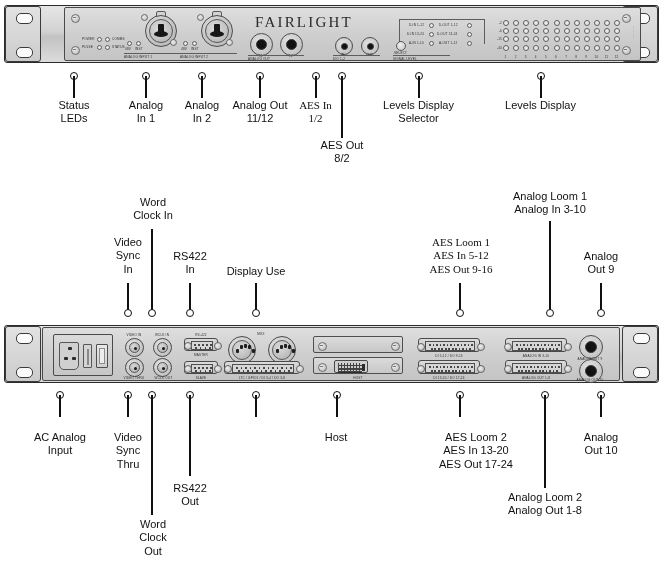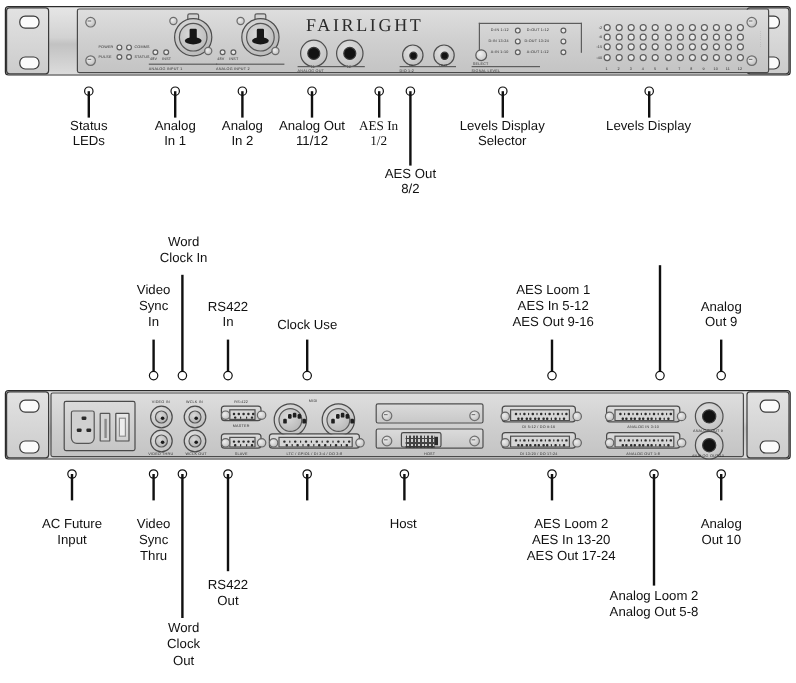--- a/index.html
+++ b/index.html
@@ -569,30 +569,32 @@
   <div class="callout" style="left:118px; top:196px; width:70px;">Word
 Clock In</div>
   <div class="leader" style="left:151.2px; top:229px; height:82px;"></div>
   <div class="dot" style="left:148px; top:309px;"></div>
 
   <div class="callout" style="left:161px; top:250px; width:58px;">RS422
 In</div>
   <div class="leader" style="left:189.2px; top:283px; height:28px;"></div>
   <div class="dot" style="left:186px; top:309px;"></div>
 
-  <div class="callout" style="left:215px; top:265px; width:82px;">Clock Use</div>
+  <div class="callout" style="left:215px; top:265px; width:82px;">Display Use</div>
   <div class="leader" style="left:255.2px; top:283px; height:28px;"></div>
   <div class="dot" style="left:252px; top:309px;"></div>
 
-  <div class="callout" style="left:403px; top:236px; width:116px;">AES Loom 1
+  <div class="callout" style="left:403px; top:236px; width:116px;font-family:Liberation Serif, serif;">AES Loom 1
 AES In 5-12
 AES Out 9-16</div>
   <div class="leader" style="left:459.2px; top:283px; height:28px;"></div>
   <div class="dot" style="left:456px; top:309px;"></div>
 
+  <div class="callout" style="left:487px; top:190px; width:126px;">Analog Loom 1
+Analog In 3-10</div>
   <div class="leader" style="left:549.2px; top:221px; height:90px;"></div>
   <div class="dot" style="left:546px; top:309px;"></div>
 
   <div class="callout" style="left:570px; top:250px; width:62px;">Analog
 Out 9</div>
   <div class="leader" style="left:600.2px; top:283px; height:28px;"></div>
   <div class="dot" style="left:597px; top:309px;"></div>
 
   <div class="panel" style="left:4px; top:325px; width:655px; height:58px;">
   </div>
@@ -914,21 +916,21 @@
     </div>
     <div class="micro c" style="left:527px; top:29px; width:40px;">ANALOG OUT 9</div>
     <div class="trs" style="left:536px; top:31px; width:22px; height:22px;">
       <div class="trs-hole" style="left:5px; top:5px; width:10px; height:10px;"></div>
     </div>
     <div class="micro c" style="left:527px; top:50px; width:40px;">ANALOG OUT 10</div>
   </div>
 
   <div class="dot" style="left:56px; top:391px;"></div>
   <div class="leader" style="left:59.2px; top:395px; height:22px;"></div>
-  <div class="callout" style="left:19px; top:431px; width:82px;">AC Future
+  <div class="callout" style="left:19px; top:431px; width:82px;">AC Analog
 Input</div>
 
   <div class="dot" style="left:124px; top:391px;"></div>
   <div class="leader" style="left:127.2px; top:395px; height:22px;"></div>
   <div class="callout" style="left:99px; top:431px; width:58px;">Video
 Sync
 Thru</div>
 
   <div class="dot" style="left:148px; top:391px;"></div>
   <div class="leader" style="left:151.2px; top:395px; height:120px;"></div>
@@ -950,20 +952,20 @@
 
   <div class="dot" style="left:456px; top:391px;"></div>
   <div class="leader" style="left:459.2px; top:395px; height:22px;"></div>
   <div class="callout" style="left:417px; top:431px; width:118px;">AES Loom 2
 AES In 13-20
 AES Out 17-24</div>
 
   <div class="dot" style="left:541px; top:391px;"></div>
   <div class="leader" style="left:544.2px; top:395px; height:93px;"></div>
   <div class="callout" style="left:482px; top:491px; width:126px;">Analog Loom 2
-Analog Out 5-8</div>
+Analog Out 1-8</div>
 
   <div class="dot" style="left:597px; top:391px;"></div>
   <div class="leader" style="left:600.2px; top:395px; height:22px;"></div>
   <div class="callout" style="left:570px; top:431px; width:62px;">Analog
 Out 10</div>
 
 </div>
 
 </body></html>

